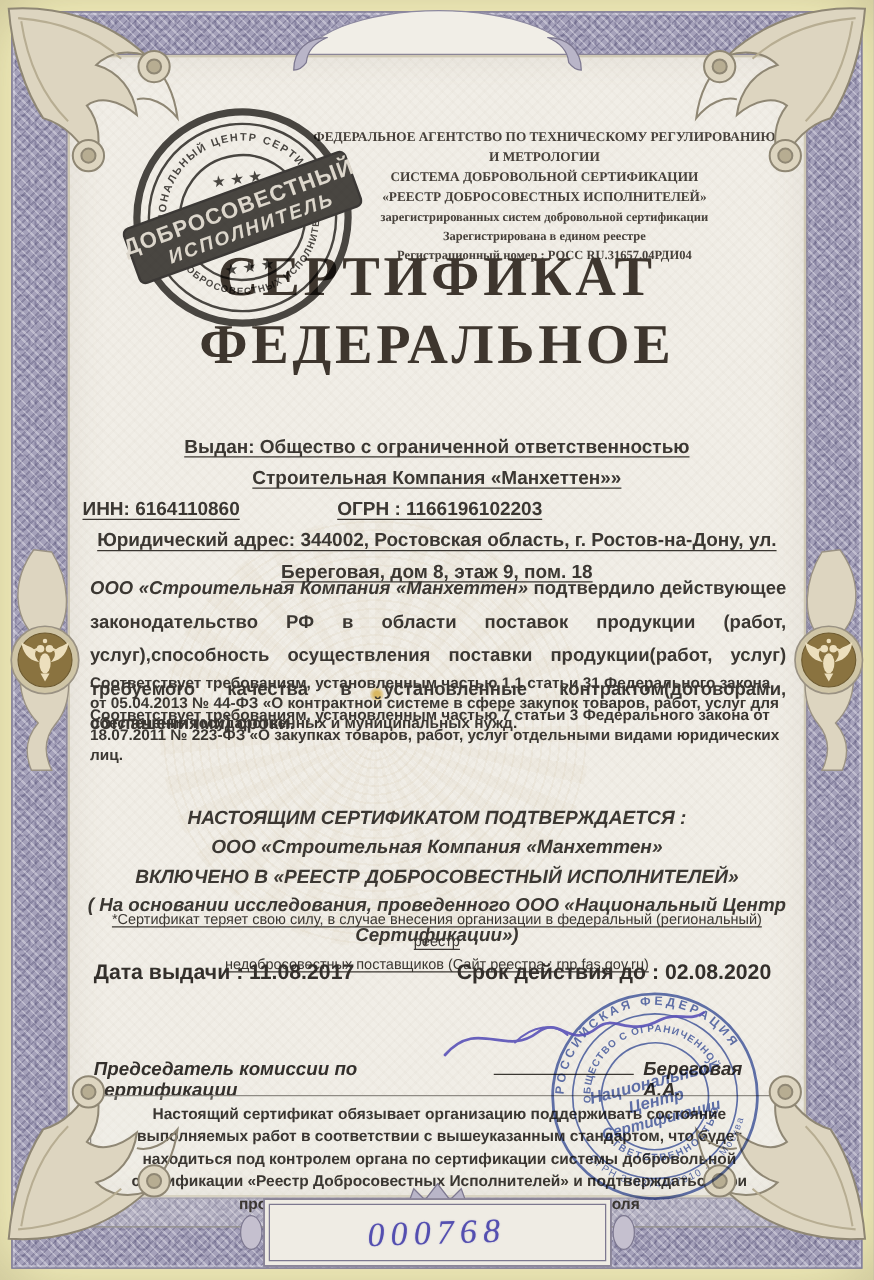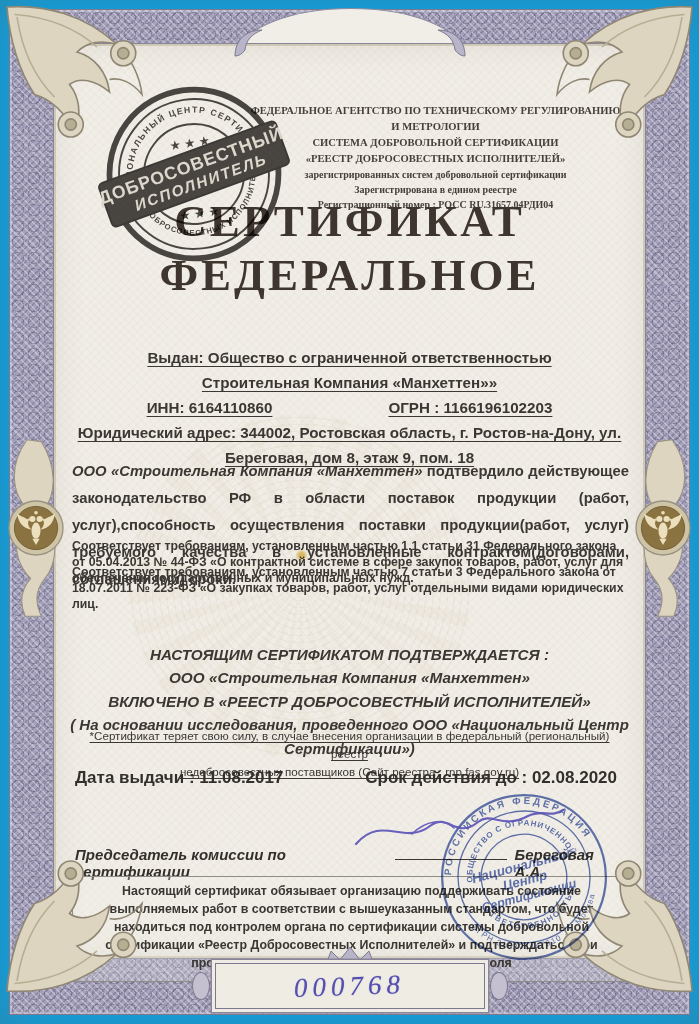--- a/index.html
+++ b/index.html
@@ -1,16 +1,16 @@
 <!DOCTYPE html>
 <html><head>
 <meta charset="utf-8">
 <style>
   html,body{margin:0;padding:0;background:#c9c2b2;font-family:"Liberation Sans",sans-serif;}
-  .page{position:relative;width:699px;height:1024px;margin:0 auto;background:#0ea5e9;overflow:hidden;
+  .page{position:relative;width:699px;height:1024px;margin:0 auto;background:#fef9c3;overflow:hidden;
         box-shadow:inset 0 0 60px rgba(90,80,60,.35);}
   
   .band{position:absolute;inset:9px;background-color:#a5a1ba;border:1px solid #7d7890;
     background-image:
       radial-gradient(circle at 8px 8px, transparent 5px, rgba(60,55,100,.28) 5px 6.5px, transparent 6.5px),
       repeating-linear-gradient(45deg, rgba(255,255,255,.30) 0 1.5px, transparent 1.5px 5px),
       repeating-linear-gradient(-45deg, rgba(44,40,80,.22) 0 1.5px, transparent 1.5px 5px);
     background-size:16px 16px,auto,auto;
     box-shadow:inset 0 0 0 2px rgba(255,255,255,.25);}
   .arch{position:absolute;left:240px;top:8px;width:220px;height:88px;border-radius:50%;
@@ -38,21 +38,21 @@
     background:radial-gradient(circle,#d9b863 30%,rgba(217,184,99,.2) 75%);z-index:1;}
   
   .tx{position:absolute;color:#3b3732;z-index:3;}
   .hdr{left:230px;right:58px;top:103px;text-align:center;
     font-family:"Liberation Serif",serif;font-weight:bold;font-size:10.6px;line-height:1.5;color:#46403a;}
   .hdr .sm{font-size:10px;}
   .title{left:54px;right:54px;top:194px;text-align:center;font-family:"Liberation Serif",serif;
     font-weight:bold;font-size:45px;letter-spacing:3px;color:#3e362e;line-height:1.2;}
   .issued{left:66px;right:66px;top:346px;text-align:center;font-weight:bold;font-size:15.2px;line-height:1.64;}
   .issued .ul{text-decoration:underline;text-underline-offset:3px;}
-  .innrow{display:flex;justify-content:center;gap:116px;}
+  .innrow{display:flex;justify-content:flex-start;gap:78px;}
   .p1{left:72px;right:70px;top:458px;font-size:14.8px;line-height:1.83;font-weight:600;text-align:justify;}
   .p1 .lead{font-weight:bold;font-style:italic;}
   .p2{left:72px;right:70px;top:539px;font-size:12.3px;line-height:1.3;font-weight:600;text-align:left;}
   .p3{left:72px;right:70px;top:565px;font-size:12.3px;line-height:1.3;font-weight:600;text-align:left;}
   .confirm{left:60px;right:60px;top:643px;text-align:center;font-weight:bold;font-style:italic;
     font-size:15.3px;line-height:1.53;}
   .confirm .note{font-size:15px;font-weight:600;line-height:1.6;}
   .footnote{left:70px;right:70px;top:727px;text-align:center;font-size:11.6px;font-weight:400;line-height:1.55;
     text-decoration:underline;text-underline-offset:2px;}
   .dates{left:75px;right:82px;top:768px;display:flex;justify-content:space-between;

